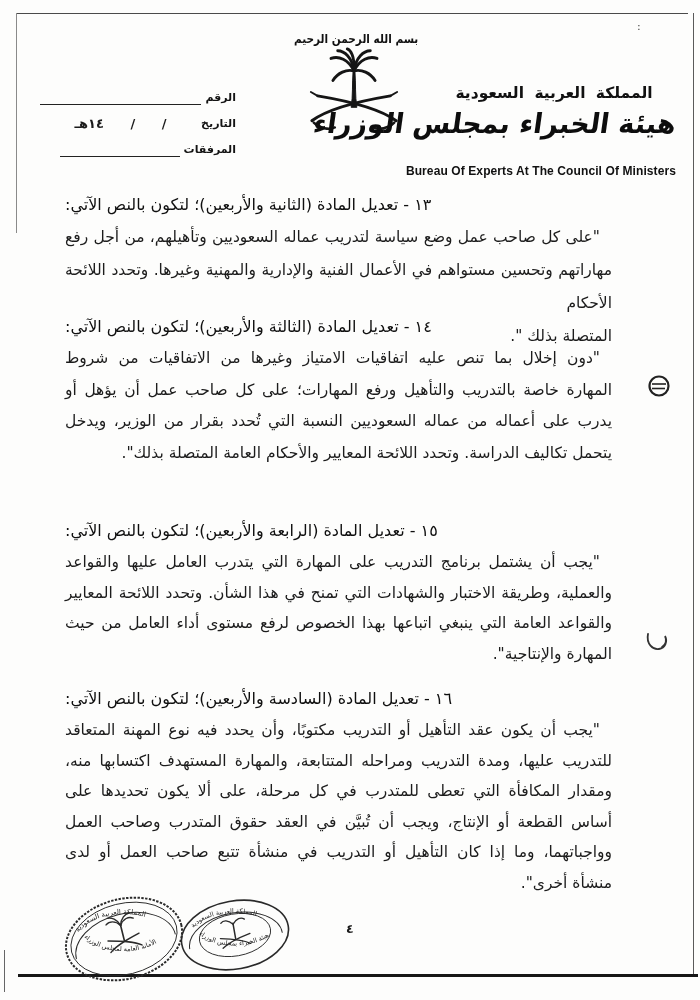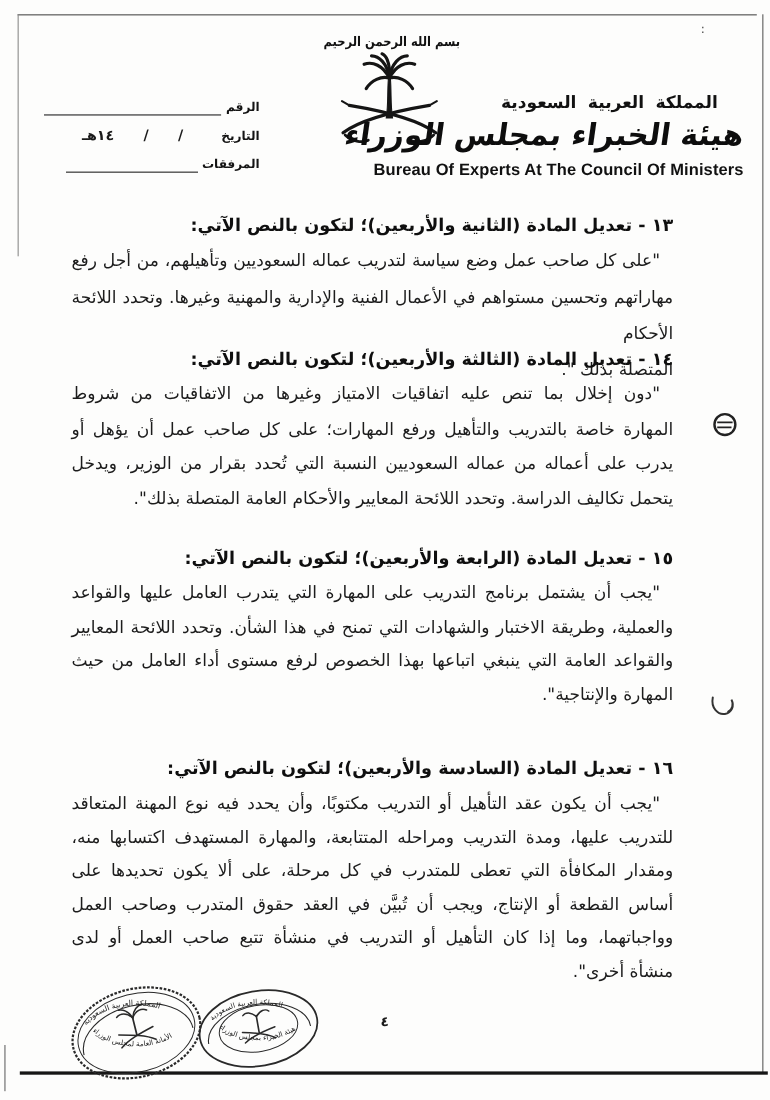--- a/index.html
+++ b/index.html
@@ -28,27 +28,27 @@
 
   .emblem-wrap{left:294px;top:32px;width:120px;text-align:center;}
   .bismillah{font-size:10.5px;font-weight:bold;letter-spacing:-0.5px;color:#111;
              transform:scaleY(1.15);white-space:nowrap;}
   .emblem-svg{margin-top:2px;}
 
   .agency{right:24px;top:84px;width:244px;text-align:center;direction:rtl;}
   .kingdom-title{font-size:15.5px;font-weight:bold;word-spacing:5px;letter-spacing:0.5px;white-space:nowrap;color:#111;}
   .agency-callig{font-size:27px;font-weight:bold;line-height:1.6;white-space:nowrap;
                  transform:skewX(-8deg) scaleY(1.02);color:#0d0d0d;}
-  .agency-en{font-size:15px;font-weight:bold;font-family:"Liberation Sans",sans-serif;
-             letter-spacing:0.1px;white-space:nowrap;color:#111;margin-top:1px;}
+  .agency-en{font-size:12px;font-weight:bold;font-family:"Liberation Sans",sans-serif;
+             letter-spacing:0.1px;white-space:nowrap;color:#111;margin-top:19px;}
 
   
   .item{right:88px;width:547px;direction:rtl;}
-  #item-13{top:188px;} #item-14{top:310px;} #item-15{top:491px;margin-left:22px;} #item-16{top:682px;}
-  .item-heading{font-weight:bold;font-size:16px;height:33px;line-height:33px;text-align:right;color:#0f0f0f;}
+  #item-13{top:188px;} #item-14{top:310px;} #item-15{top:514px;margin-left:22px;} #item-16{top:682px;}
+  .item-heading{font-weight:normal;font-size:16px;height:33px;line-height:33px;text-align:left;color:#0f0f0f;}
   .bline{font-size:15.5px;text-align:justify;text-align-last:justify;color:#1c1c1c;}
   .bline.last{text-align-last:auto;}
   .bline.first{padding-right:12px;}
   #item-13 .bline{line-height:33px;}
   #item-14 .bline{line-height:31.5px;}
   #item-15 .bline{line-height:30.7px;}
   #item-16 .bline{line-height:30.6px;}
 
   
   .speck{font-size:11px;color:#444;}

